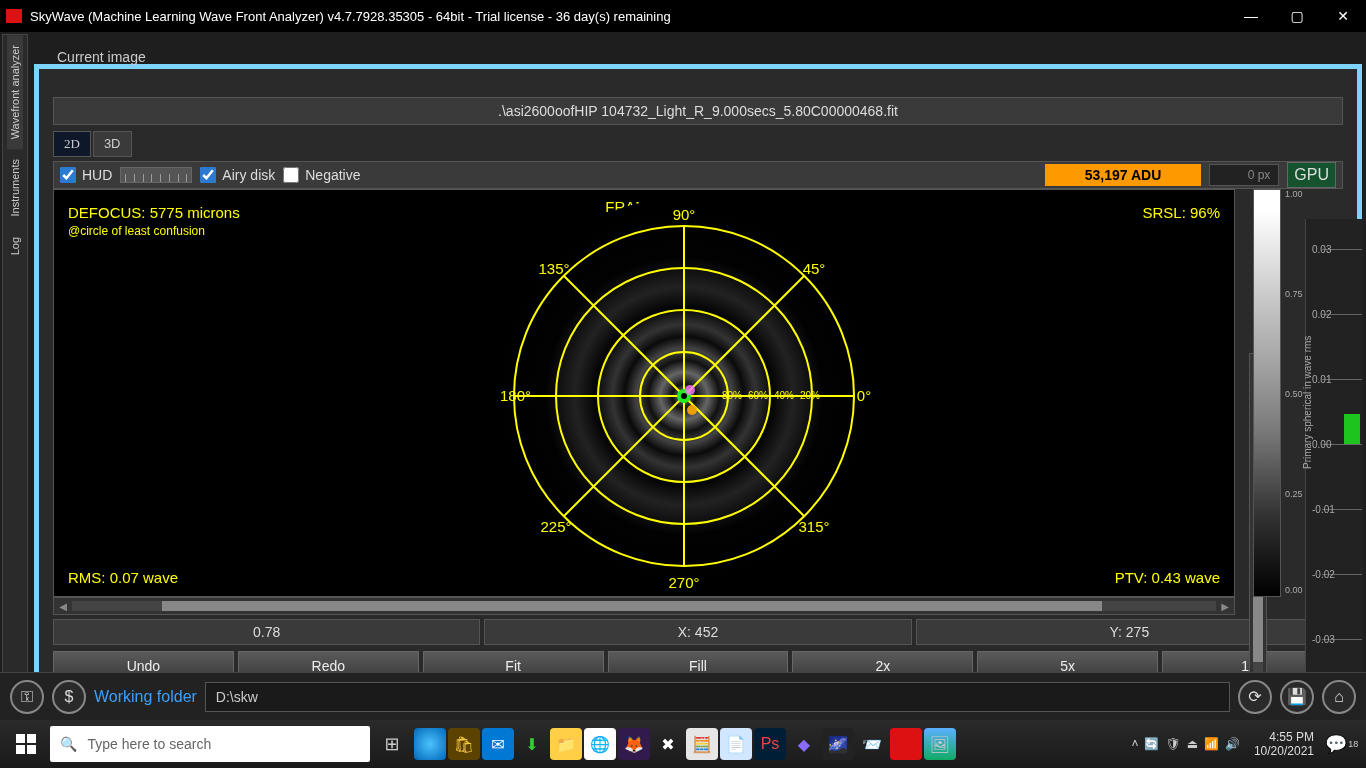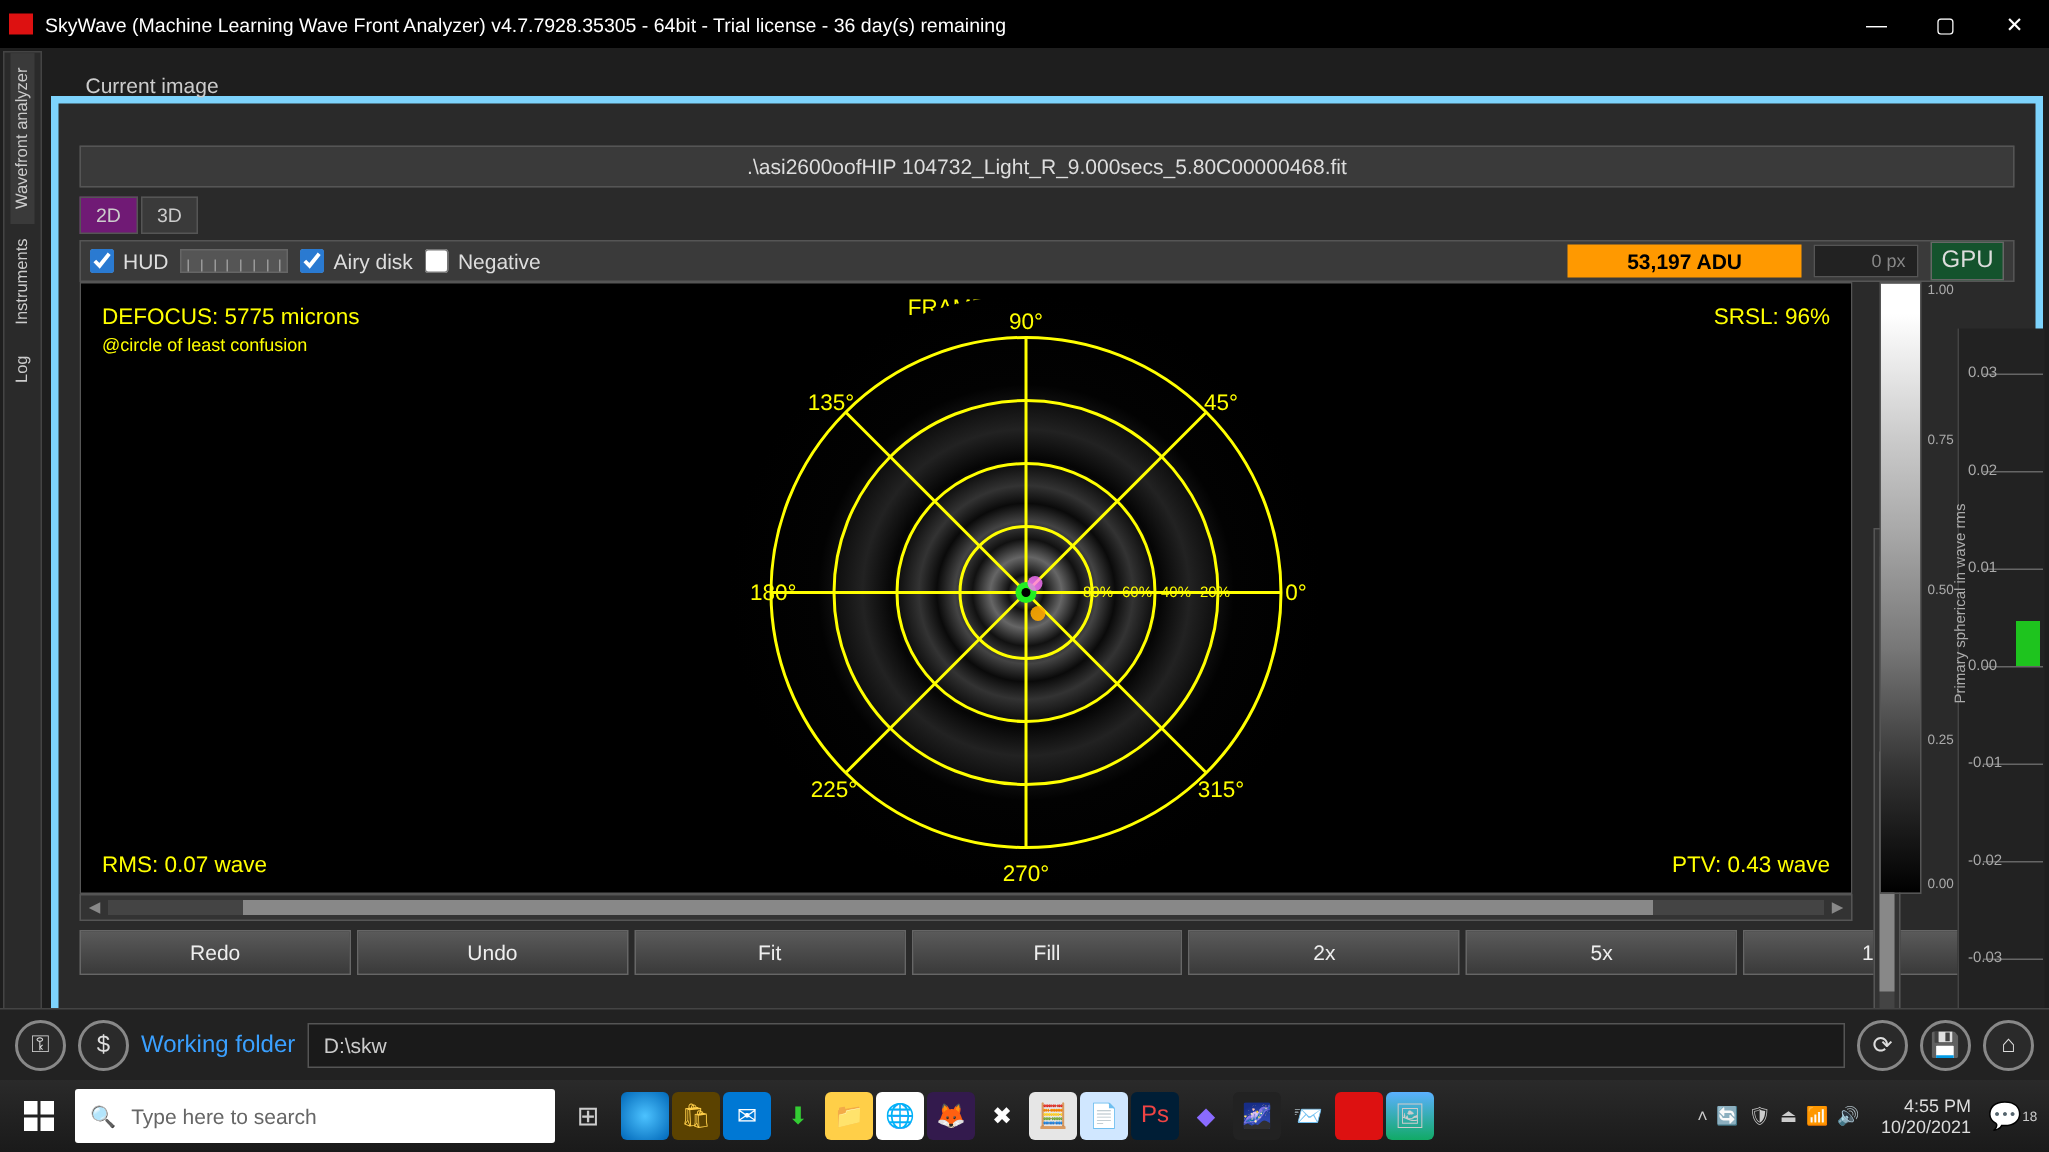--- a/index.html
+++ b/index.html
@@ -15,21 +15,21 @@
   
   .lefttabs { position: absolute; left: 2px; top: 2px; width: 26px; height: 640px; background: #2a2a2a; border: 1px solid #444; display: flex; flex-direction: column; align-items: center; }
   .lefttabs .tab { writing-mode: vertical-rl; transform: rotate(180deg); color: #ccc; font-size: 11px; padding: 10px 2px; cursor: pointer; }
   .lefttabs .tab.active { background: #3a3a3a; }
   
   .panel { position: absolute; left: 34px; top: 32px; width: 1328px; height: 640px; border: 5px solid #7dd3fc; background: #2a2a2a; }
   .panel-title { position: absolute; left: 18px; top: -20px; color: #ccc; font-size: 14px; }
   .filepath { margin: 28px 14px 6px 14px; height: 28px; background: #3a3a3a; border: 1px solid #555; color: #ddd; font-size: 14px; display: flex; align-items: center; justify-content: center; }
   .viewtabs { display: flex; margin: 0 14px; }
   .viewtabs div { background: #3a3a3a; border: 1px solid #555; color: #ccc; padding: 4px 10px; font-size: 13px; margin-right: 2px; cursor: pointer; }
-  .viewtabs div.active { background: #701a75; }
+  .viewtabs div.active { background: #0f172a; font-family: Liberation Serif, serif; }
   .toolbar { display: flex; align-items: center; margin: 4px 14px 0 14px; height: 28px; background: #3a3a3a; border: 1px solid #555; padding: 0 6px; gap: 8px; }
   .toolbar label { color: #ddd; font-size: 14px; display: flex; align-items: center; gap: 6px; }
   .toolbar input[type=checkbox] { width: 16px; height: 16px; accent-color: #2a7ad1; }
   .toolbar .slider { width: 72px; height: 16px; background: #555; position: relative; display:flex; align-items:flex-end; justify-content:space-around; border:1px solid #666; }
   .toolbar .slider span { display:block; width:1px; height:8px; background:#999; }
   .toolbar .spacer { flex: 1; }
   .adu { background: #ff9900; color: #000; font-weight: bold; font-size: 14px; padding: 3px 40px; }
   .pxbox { background: #222; border:1px solid #555; color:#888; font-size:12px; padding:3px 8px; width:70px; text-align:right; }
   .gpubtn { background:#14532d; border:1px solid #666; color:#ddd; font-size:16px; padding:3px 6px; cursor:pointer; }
   
@@ -245,24 +245,29 @@
         <div class="tlabel" style="top:290px">-0.01</div>
       <div class="tick" style="top:355px"></div>
         <div class="tlabel" style="top:355px">-0.02</div>
       <div class="tick" style="top:420px"></div>
         <div class="tlabel" style="top:420px">-0.03</div>
       <div class="tick" style="top:485px"></div>
         <div class="tlabel" style="top:485px">-0.04</div>
       <div class="greenbox" style="top:195px; height:30px;"></div>
     </div>
 
+    <div class="readouts">
+      <div>0.78</div>
+      <div>X: 452</div>
+      <div>Y: 275</div>
+    </div>
 
     <div class="btnrow">
+      <button>Undo</button>
       <button>Redo</button>
-      <button>Undo</button>
       <button>Fit</button>
       <button>Fill</button>
       <button>2x</button>
       <button>5x</button>
       <button>10x</button>
     </div>
   </div>
 
   <div class="footer">
     <div class="circlebtn">⚿</div>

